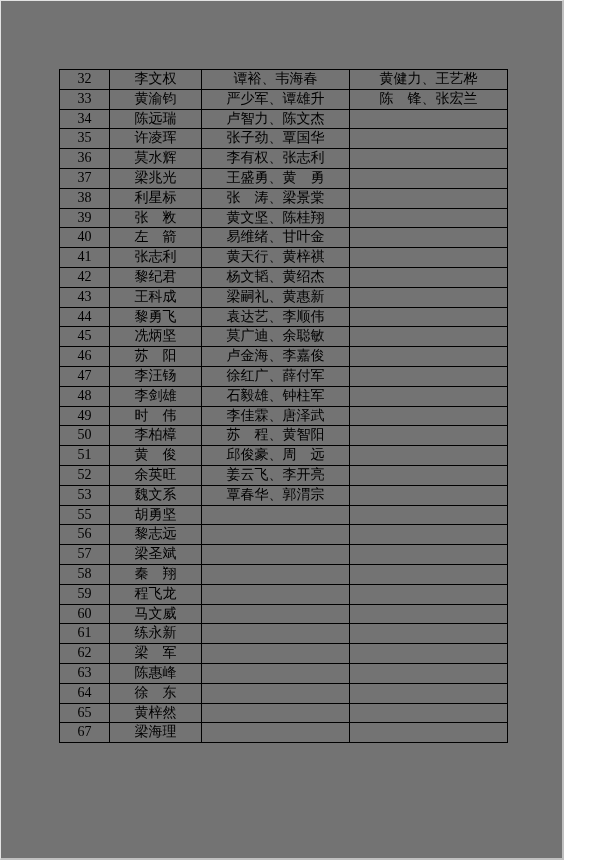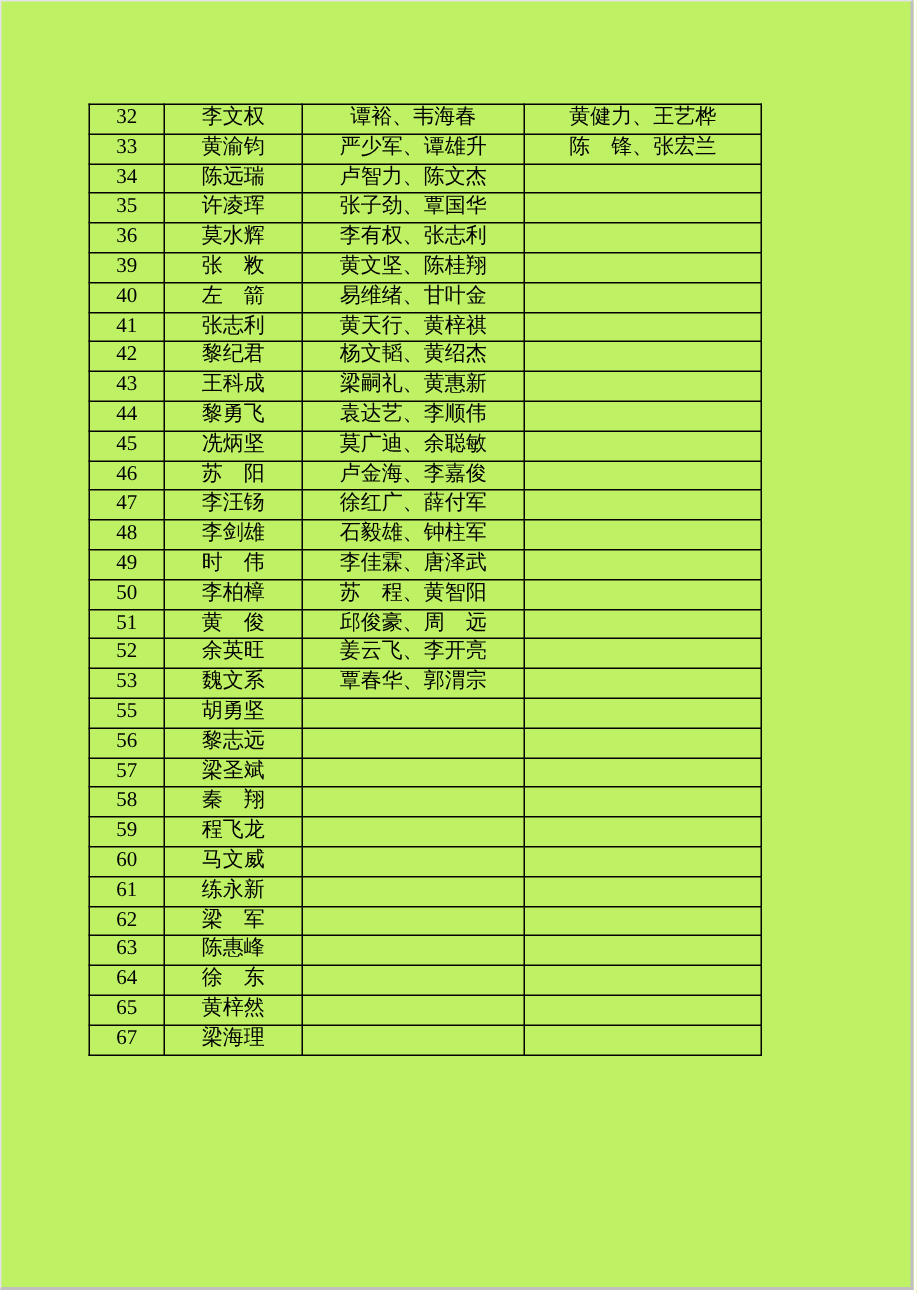--- a/index.html
+++ b/index.html
@@ -2,23 +2,23 @@
 <html><head>
 <meta charset="utf-8">
 <style>
   html, body {
     margin: 0;
     padding: 0;
     background: #ffffff;
   }
   .page {
     position: relative;
-    width: 609px;
+    width: 564px;
     height: 860px;
-    background: #bef264;
+    background: #737373;
     border-top: 1px solid #e3e3e3;
     border-left: 1px solid #e3e3e3;
     border-right: 2px solid #c0c0c0;
     border-bottom: 2px solid #c0c0c0;
     box-sizing: border-box;
     overflow: hidden;
     font-family: "Liberation Serif", "DejaVu Serif", serif;
     color: #000000;
   }
   table.roster {
@@ -81,20 +81,32 @@
           <td>张子劲、覃国华</td>
           <td></td>
         </tr>
         <tr>
           <td>36</td>
           <td>莫水辉</td>
           <td>李有权、张志利</td>
           <td></td>
         </tr>
         <tr>
+          <td>37</td>
+          <td>梁兆光</td>
+          <td>王盛勇、黄　勇</td>
+          <td></td>
+        </tr>
+        <tr>
+          <td>38</td>
+          <td>利星标</td>
+          <td>张　涛、梁景棠</td>
+          <td></td>
+        </tr>
+        <tr>
           <td>39</td>
           <td>张　敉</td>
           <td>黄文坚、陈桂翔</td>
           <td></td>
         </tr>
         <tr>
           <td>40</td>
           <td>左　箭</td>
           <td>易维绪、甘叶金</td>
           <td></td>

